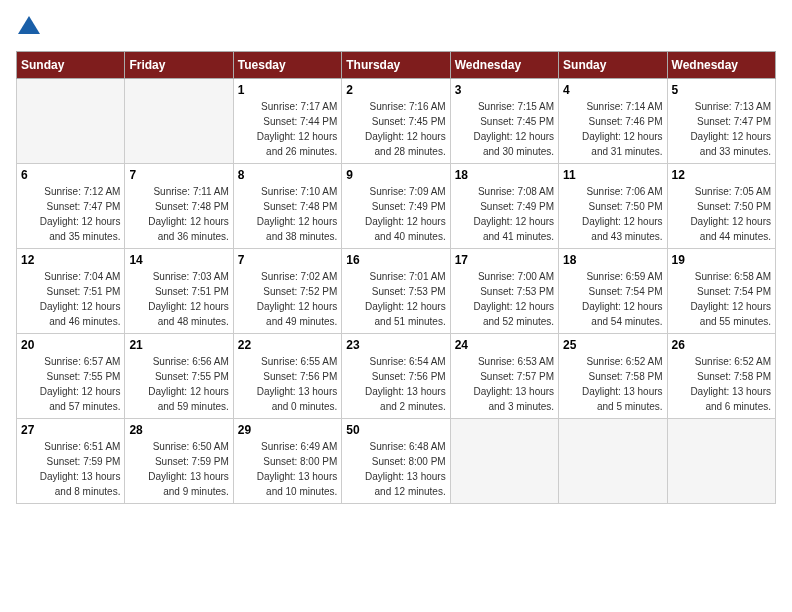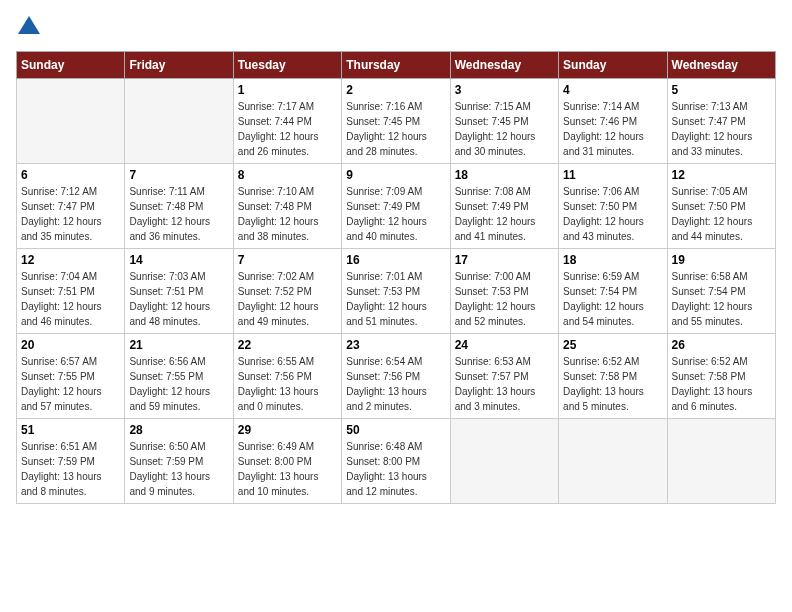--- a/index.html
+++ b/index.html
@@ -78,20 +78,21 @@
     .day-num {
       font-weight: bold;
       font-size: 12px;
       display: block;
       margin-bottom: 2px;
     }
     .day-info {
       font-size: 10px;
       color: #333;
       line-height: 1.5;
+      text-align: right;
     }
   </style>
 </head>
 <body>
 
 <div class="header-area">
   <div class="logo">
     <div>
       <span class="logo-text-general"></span><svg class="logo-icon" viewBox="0 0 22 18">
           <polygon points="0,18 11,0 22,18" fill="#1a5fa8"></polygon>
@@ -227,21 +228,21 @@
           <span class="day-num">25</span>
           <div class="day-info">Sunrise: 6:52 AM<br>Sunset: 7:58 PM<br>Daylight: 13 hours and 5 minutes.</div>
         </td>
         <td>
           <span class="day-num">26</span>
           <div class="day-info">Sunrise: 6:52 AM<br>Sunset: 7:58 PM<br>Daylight: 13 hours and 6 minutes.</div>
         </td>
       </tr>
       <tr>
         <td>
-          <span class="day-num">51</span>
+          <span class="day-num">27</span>
           <div class="day-info">Sunrise: 6:51 AM<br>Sunset: 7:59 PM<br>Daylight: 13 hours and 8 minutes.</div>
         </td>
         <td>
           <span class="day-num">28</span>
           <div class="day-info">Sunrise: 6:50 AM<br>Sunset: 7:59 PM<br>Daylight: 13 hours and 9 minutes.</div>
         </td>
         <td>
           <span class="day-num">29</span>
           <div class="day-info">Sunrise: 6:49 AM<br>Sunset: 8:00 PM<br>Daylight: 13 hours and 10 minutes.</div>
         </td>

